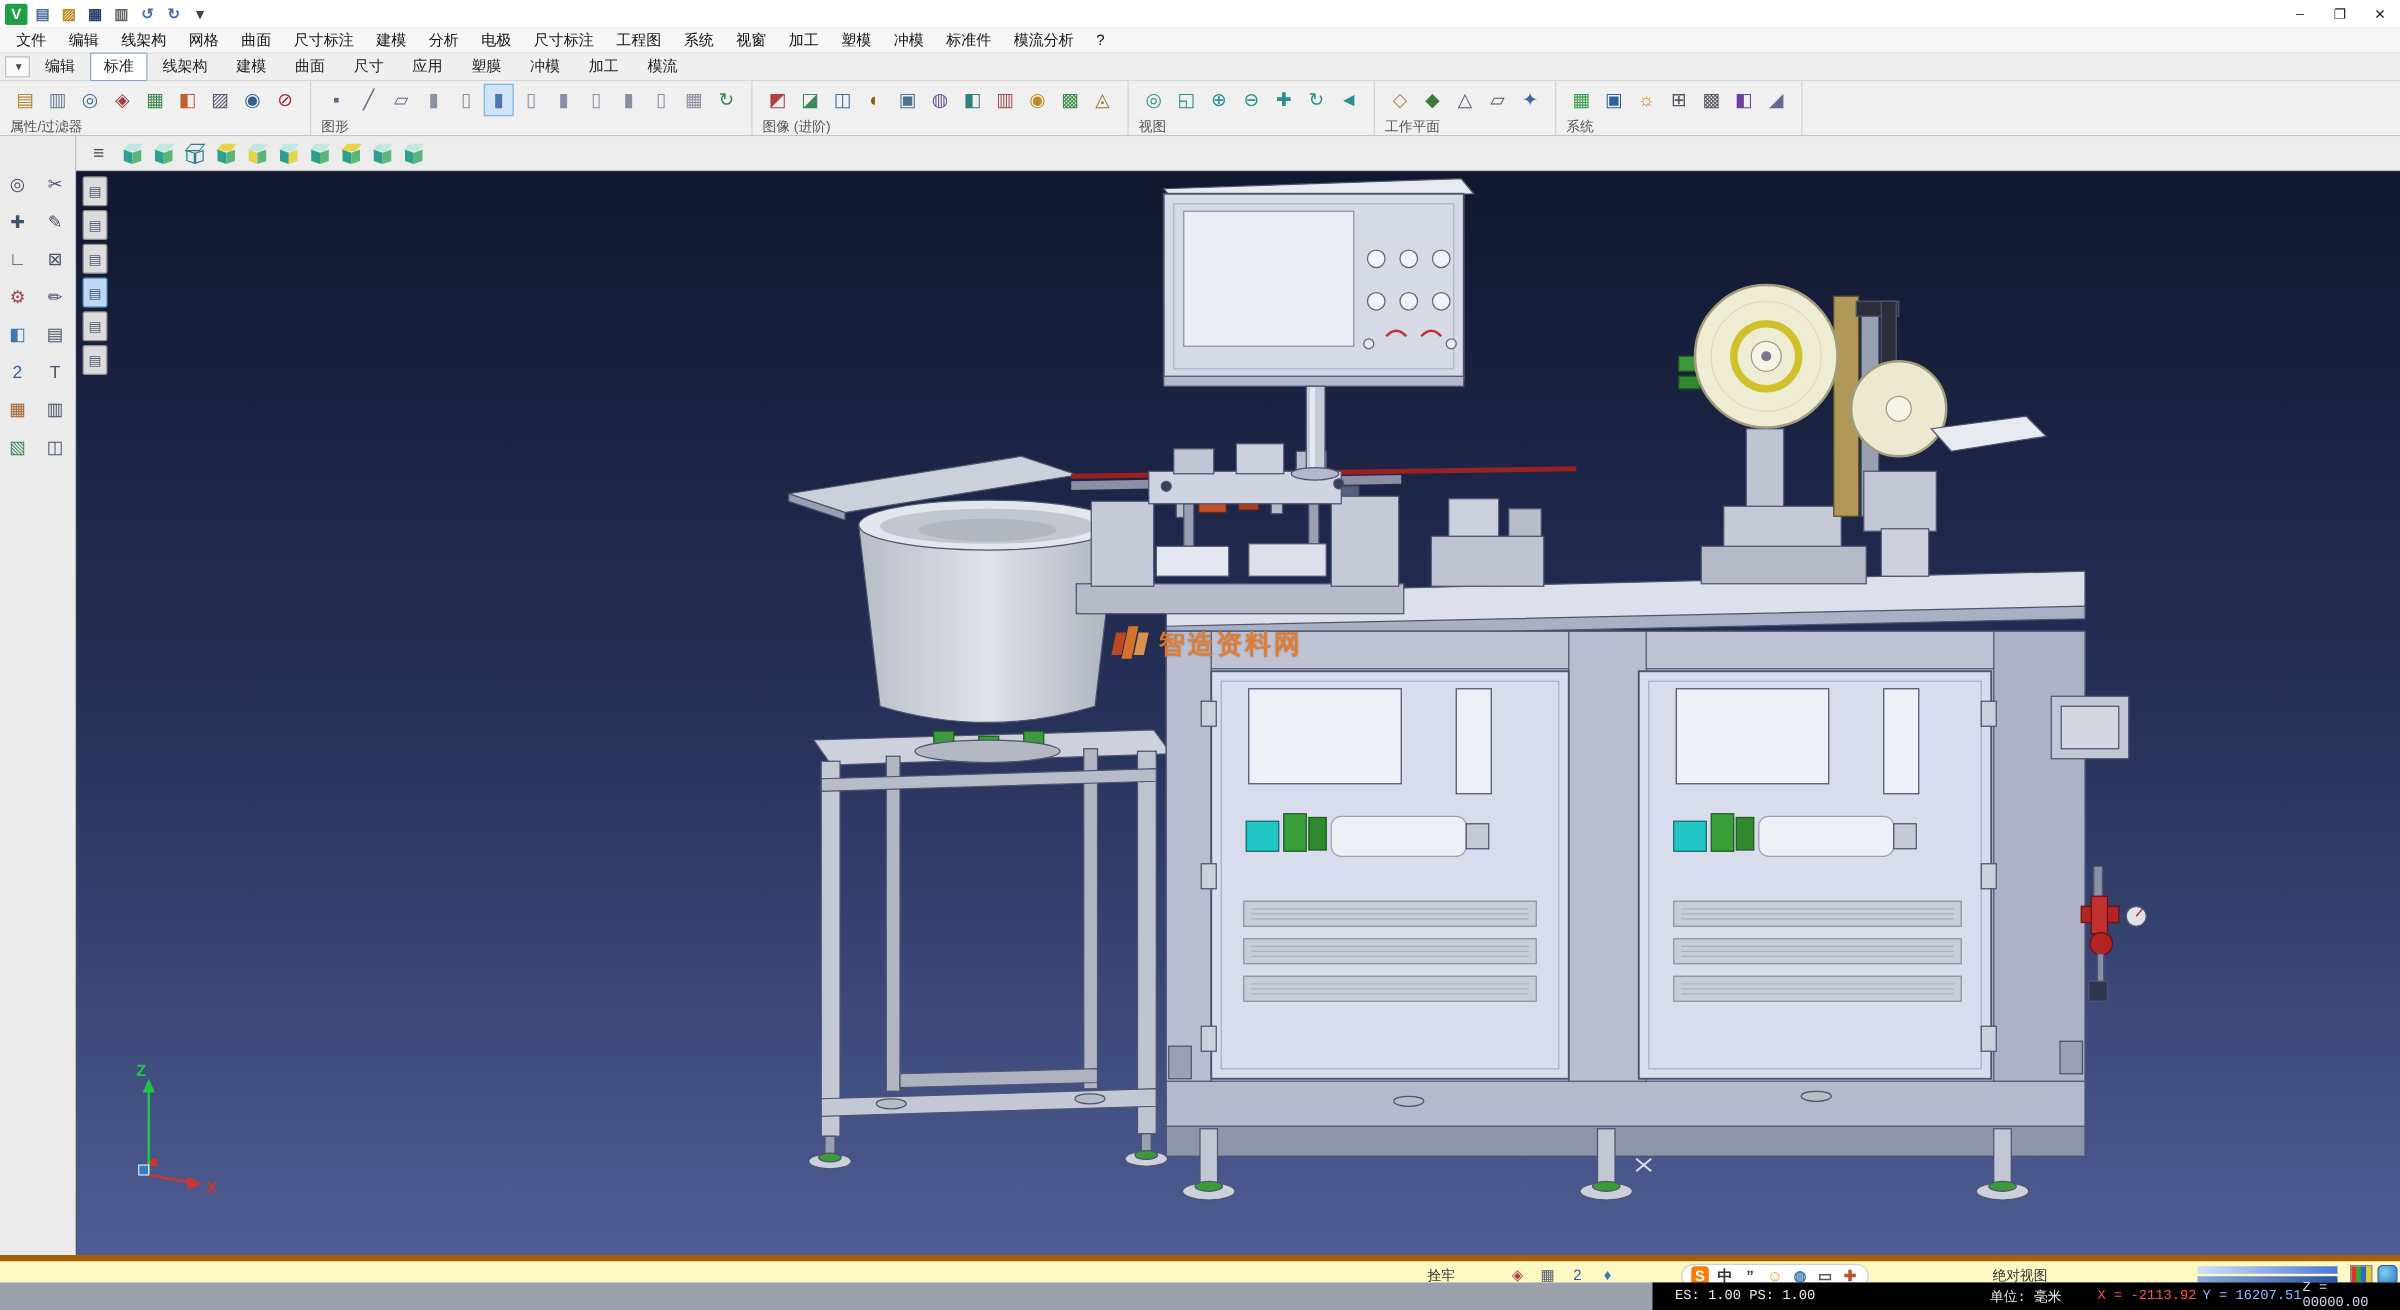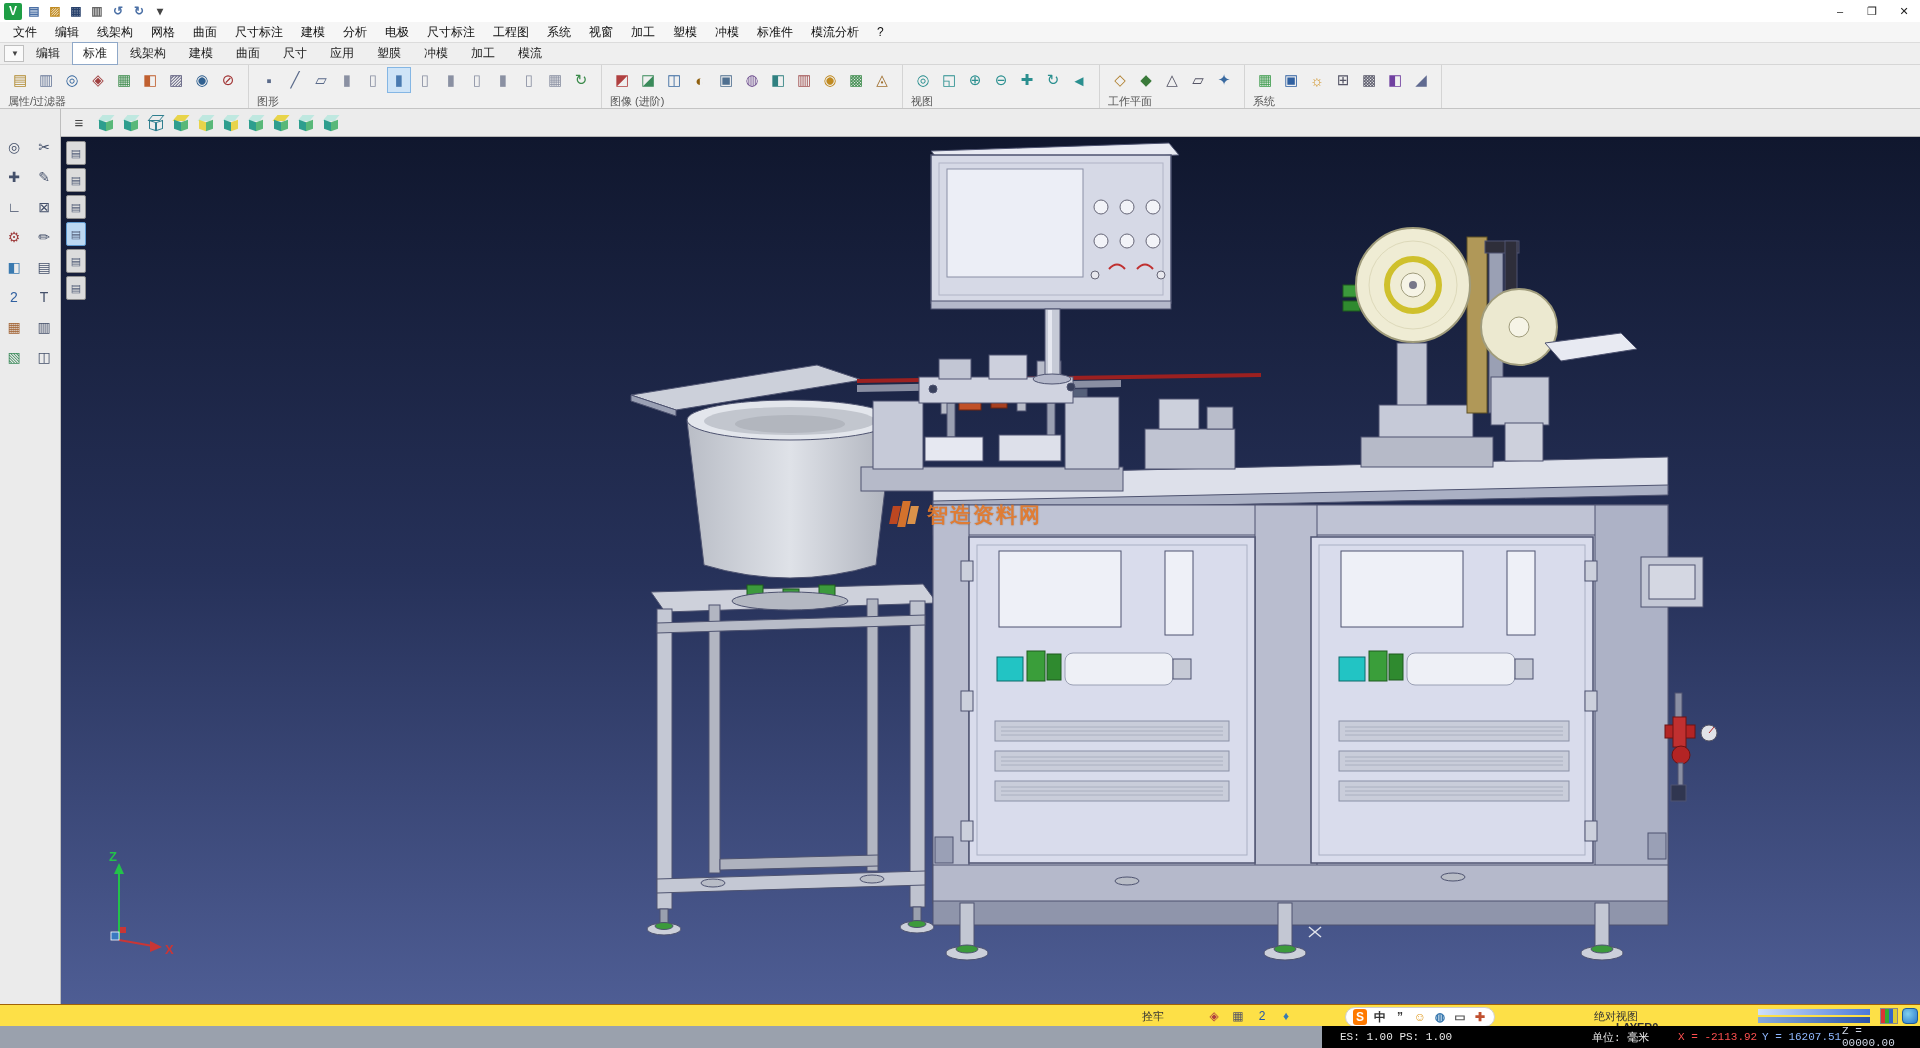--- a/index.html
+++ b/index.html
@@ -59,21 +59,21 @@
 
   .watermark{position:absolute;left:828px;top:362px;display:flex;align-items:center;gap:8px;opacity:.93;pointer-events:none;}
   .wm-logo{width:30px;height:32px;position:relative;}
   .wm-logo i{position:absolute;display:block;width:8px;background:#e2782a;transform:skewX(-12deg);}
   .wm-logo .b1{left:2px;top:7px;height:18px;background:#c8491e;}
   .wm-logo .b2{left:11px;top:2px;height:26px;}
   .wm-logo .b3{left:20px;top:7px;height:18px;background:#e89a4a;}
   .wm-text{font-size:21px;font-weight:bold;color:#e2782a;letter-spacing:2px;text-shadow:0 0 2px rgba(0,0,0,.25);}
 
   
-  #status1{position:absolute;left:0;top:1004px;width:1920px;height:22px;background:#fde047;border-top:1px solid #a16207;box-sizing:border-box;}
+  #status1{position:absolute;left:0;top:1004px;width:1920px;height:22px;background:#fef9c3;border-top:5px solid #a16207;box-sizing:border-box;}
   #status1 .abs{position:absolute;top:0;height:22px;display:flex;align-items:center;}
   .s1-label{font-size:11px;color:#333;}
   .s1-icon{width:18px;height:18px;display:grid;place-items:center;font-size:12px;border:none;background:transparent;padding:0;}
   .sogou{background:#ffffff;border:1px solid #cfcfcf;border-radius:10px;height:18px;padding:0 7px;display:flex;align-items:center;gap:6px;margin-top:1px;}
   .sogou-item{display:grid;place-items:center;font-size:12px;border:none;background:transparent;padding:0;min-width:14px;height:16px;font-weight:bold;border-radius:3px;}
   .layerbar{display:flex;flex-direction:column;gap:2px;}
   .layerbar i{display:block;width:112px;height:6px;}
   .layerbar .lb1{background:linear-gradient(90deg,#cfe0f8,#4a78d8);}
   .layerbar .lb2{background:linear-gradient(90deg,#88aadd,#2a52a8);}
   .palette-chip{width:16px;height:14px;background:repeating-linear-gradient(90deg,#d33 0 4px,#3a3 4px 8px,#36c 8px 12px,#dc3 12px 16px);border:1px solid #888;}

